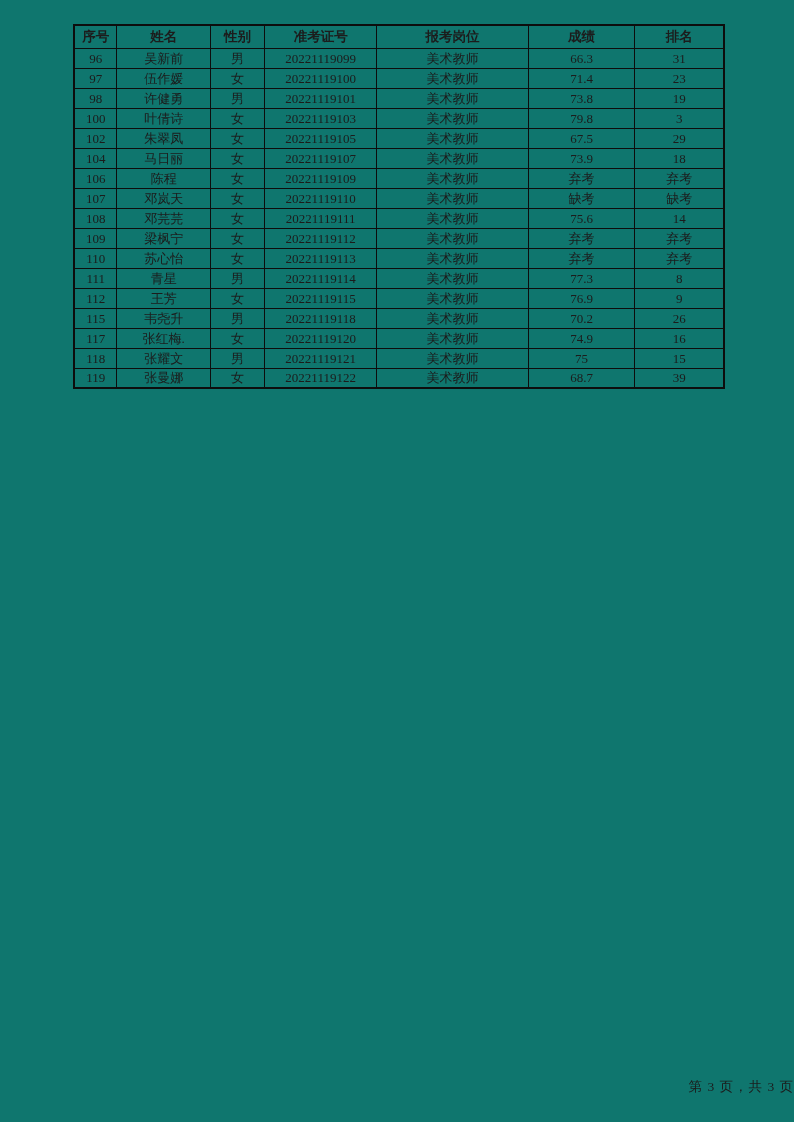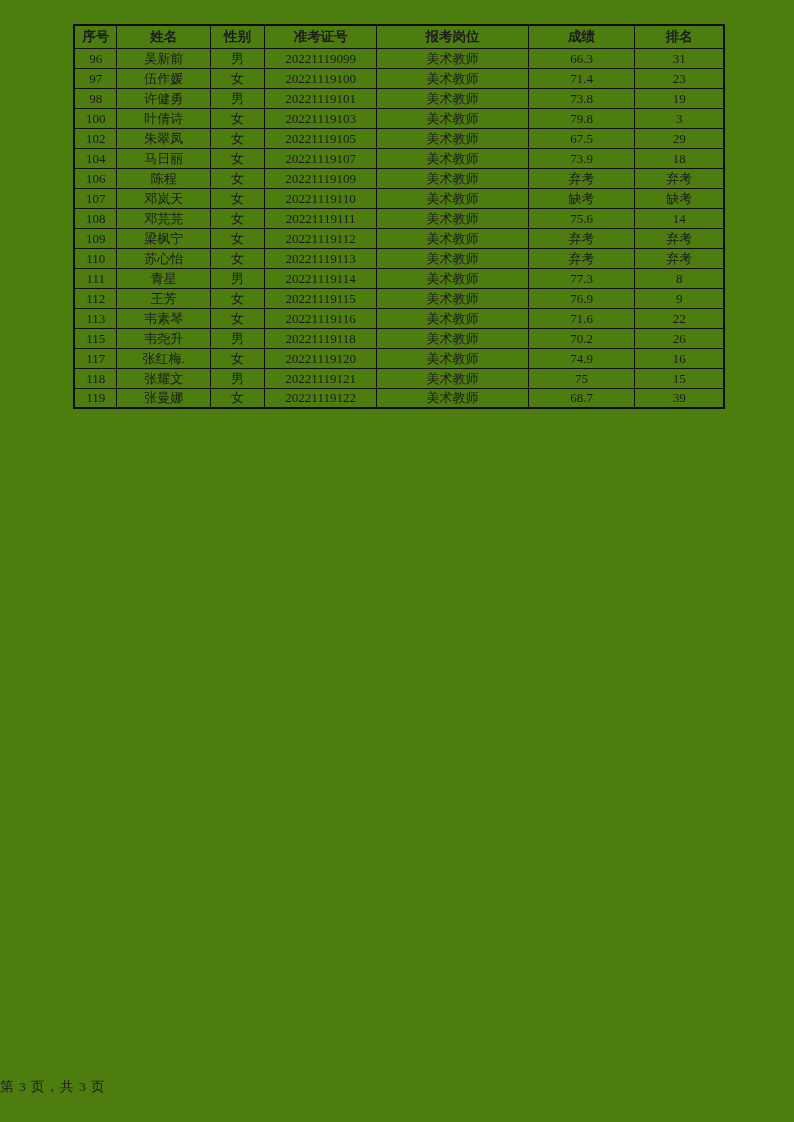--- a/index.html
+++ b/index.html
@@ -8,21 +8,21 @@
     width: 794px;
     height: 1122px;
     position: relative;
     font-family: "Liberation Serif", "DejaVu Serif", serif;
     color: #1c1c1c;
   }
   .page {
     width: 794px;
     height: 1122px;
     position: relative;
-    background: #4d7c0f;
+    background: #0f766e;
     overflow: hidden;
   }
   table.score-table {
     position: absolute;
     left: 73px;
     top: 24px;
     width: 652px;
     border-collapse: collapse;
     table-layout: fixed;
     border: 2px solid #0d0d0d;
@@ -52,21 +52,21 @@
   col.c3 { width: 8.3%; }
   col.c4 { width: 17.3%; }
   col.c5 { width: 23.3%; }
   col.c6 { width: 16.4%; }
   col.c7 { width: 13.7%; }
   .footer {
     position: absolute;
     top: 1078px;
     left: 0;
     width: 100%;
-    text-align: left;
+    text-align: right;
     font-size: 13.5px;
     letter-spacing: 1px;
     color: #1c1c1c;
   }
 </style>
 </head>
 <body>
 
 <div class="page">
 
@@ -203,29 +203,20 @@
         <tr>
           <td>112</td>
           <td>王芳</td>
           <td>女</td>
           <td>20221119115</td>
           <td>美术教师</td>
           <td>76.9</td>
           <td>9</td>
         </tr>
         <tr>
-          <td>113</td>
-          <td>韦素琴</td>
-          <td>女</td>
-          <td>20221119116</td>
-          <td>美术教师</td>
-          <td>71.6</td>
-          <td>22</td>
-        </tr>
-        <tr>
           <td>115</td>
           <td>韦尧升</td>
           <td>男</td>
           <td>20221119118</td>
           <td>美术教师</td>
           <td>70.2</td>
           <td>26</td>
         </tr>
         <tr>
           <td>117</td>

